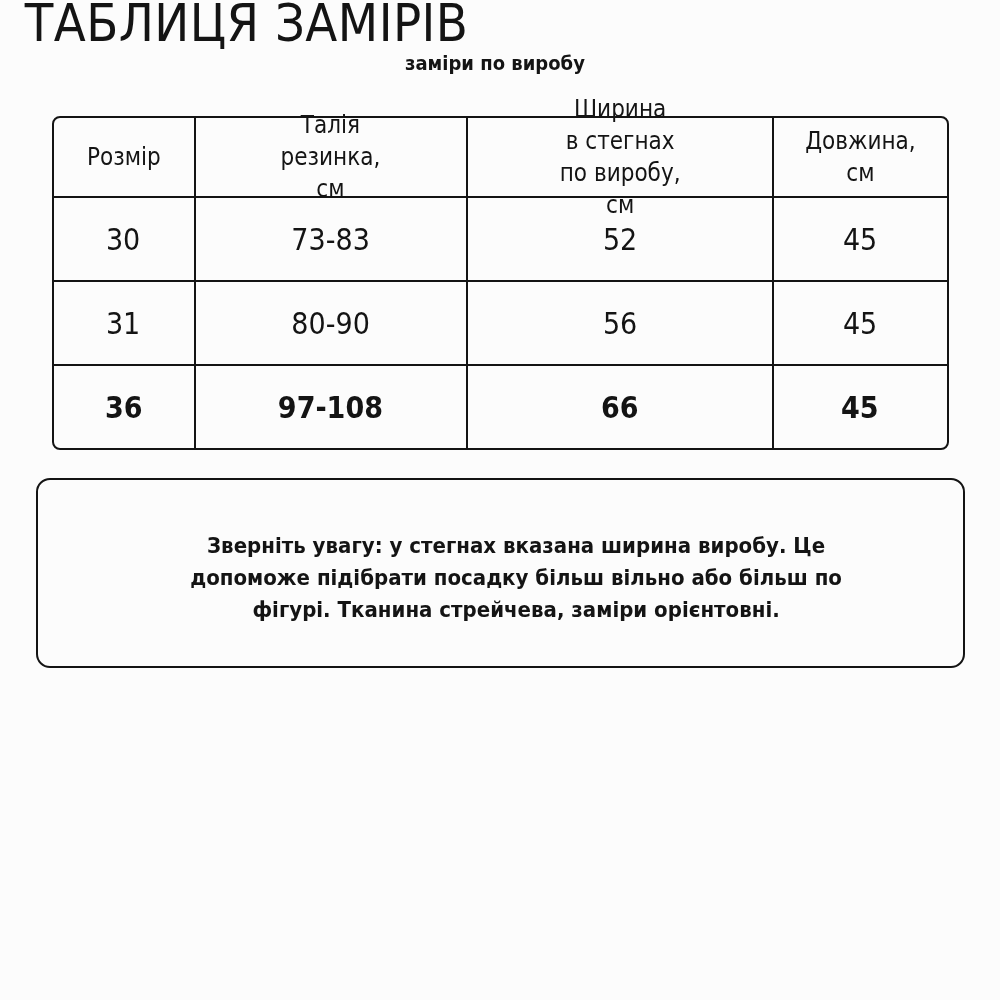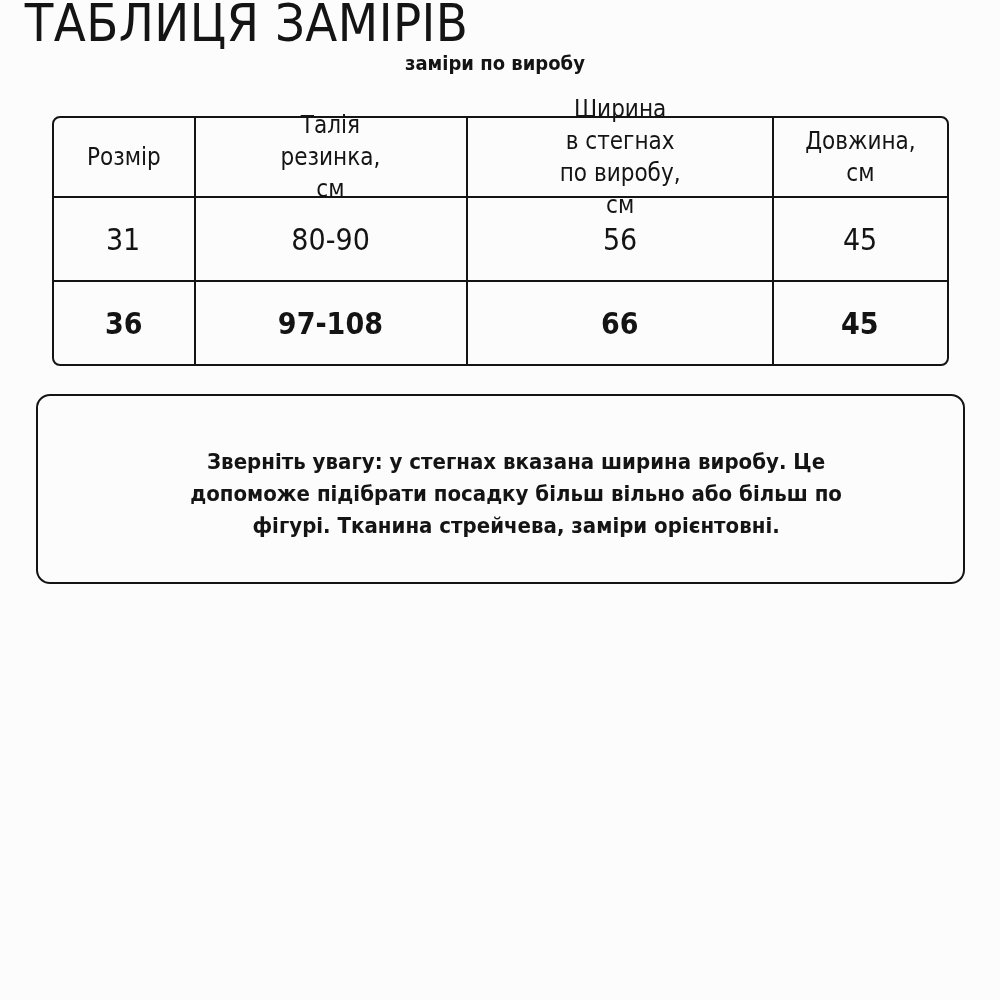--- a/index.html
+++ b/index.html
@@ -145,20 +145,26 @@
           <th>
             <div class="hdr">
                 <span class="cond">Довжина,
 см</span>
               </div>
           </th>
         </tr>
       </thead>
       <tbody>
         <tr>
+          <td><span class="cond">30</span></td>
+          <td><span class="cond">73-83</span></td>
+          <td><span class="cond">52</span></td>
+          <td><span class="cond">45</span></td>
+        </tr>
+        <tr>
           <td><span class="cond">31</span></td>
           <td><span class="cond">80-90</span></td>
           <td><span class="cond">56</span></td>
           <td><span class="cond">45</span></td>
         </tr>
         <tr>
           <td><span class="cond">36</span></td>
           <td><span class="cond">97-108</span></td>
           <td><span class="cond">66</span></td>
           <td><span class="cond">45</span></td>

